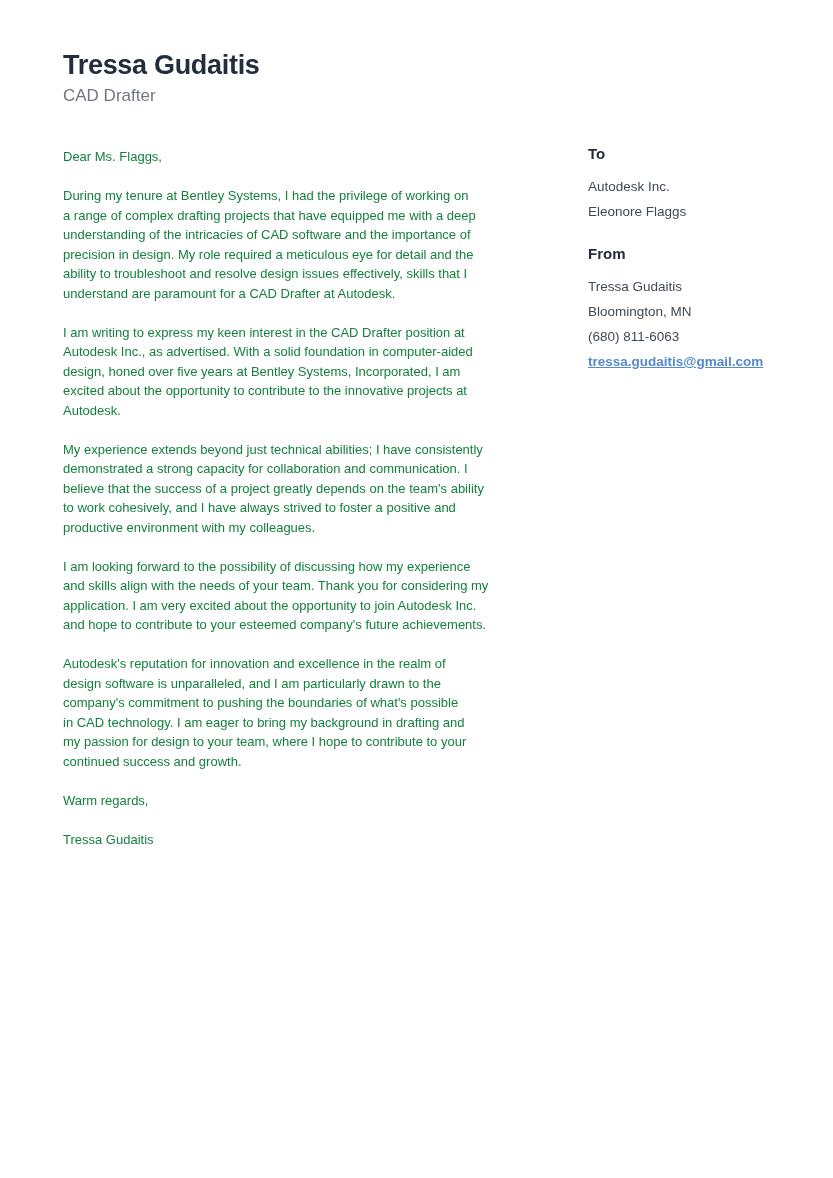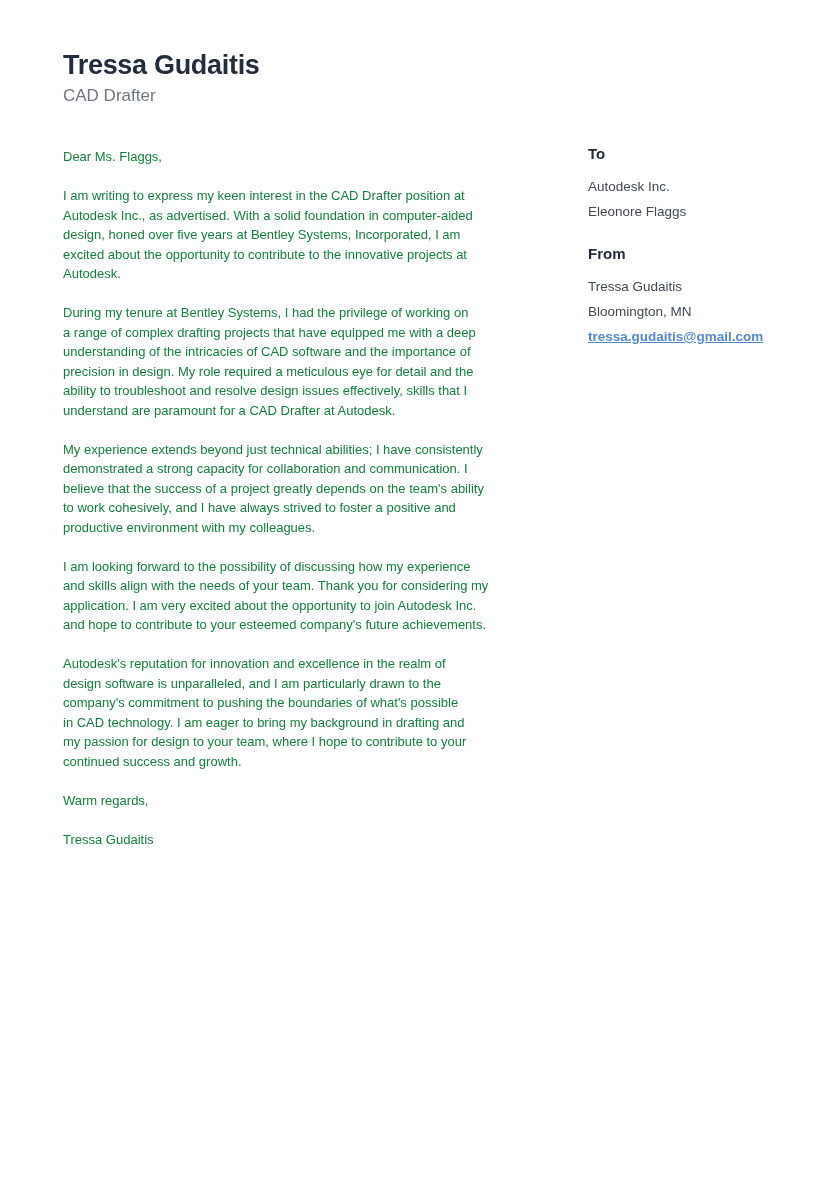--- a/index.html
+++ b/index.html
@@ -80,31 +80,31 @@
 
 <div class="page">
 
   <header class="letter-header">
     <h1 class="name">Tressa Gudaitis</h1>
     <div class="job">CAD Drafter</div>
   </header>
 
   <main class="letter">
     <p>Dear Ms. Flaggs,</p>
-    <p>I am writing to express my keen interest in the CAD Drafter position at
-Autodesk Inc., as advertised. With a solid foundation in computer-aided
-design, honed over five years at Bentley Systems, Incorporated, I am
-excited about the opportunity to contribute to the innovative projects at
-Autodesk.</p>
     <p>During my tenure at Bentley Systems, I had the privilege of working on
 a range of complex drafting projects that have equipped me with a deep
 understanding of the intricacies of CAD software and the importance of
 precision in design. My role required a meticulous eye for detail and the
 ability to troubleshoot and resolve design issues effectively, skills that I
 understand are paramount for a CAD Drafter at Autodesk.</p>
+    <p>I am writing to express my keen interest in the CAD Drafter position at
+Autodesk Inc., as advertised. With a solid foundation in computer-aided
+design, honed over five years at Bentley Systems, Incorporated, I am
+excited about the opportunity to contribute to the innovative projects at
+Autodesk.</p>
     <p>My experience extends beyond just technical abilities; I have consistently
 demonstrated a strong capacity for collaboration and communication. I
 believe that the success of a project greatly depends on the team's ability
 to work cohesively, and I have always strived to foster a positive and
 productive environment with my colleagues.</p>
     <p>I am looking forward to the possibility of discussing how my experience
 and skills align with the needs of your team. Thank you for considering my
 application. I am very excited about the opportunity to join Autodesk Inc.
 and hope to contribute to your esteemed company's future achievements.</p>
     <p>Autodesk's reputation for innovation and excellence in the realm of
@@ -120,19 +120,20 @@
   <aside class="sidebar">
     <section class="sb-section">
       <h2 class="sb-heading">To</h2>
       <div class="sb-item">Autodesk Inc.</div>
       <div class="sb-item">Eleonore Flaggs</div>
     </section>
     <section class="sb-section">
       <h2 class="sb-heading">From</h2>
       <div class="sb-item">Tressa Gudaitis</div>
       <div class="sb-item">Bloomington, MN</div>
+      <div class="sb-item">(680) 811-6063</div>
       <div class="sb-item">
         <a class="email-link" href="#">tressa.gudaitis@gmail.com</a>
       </div>
     </section>
   </aside>
 
 </div>
 
 </body></html>

